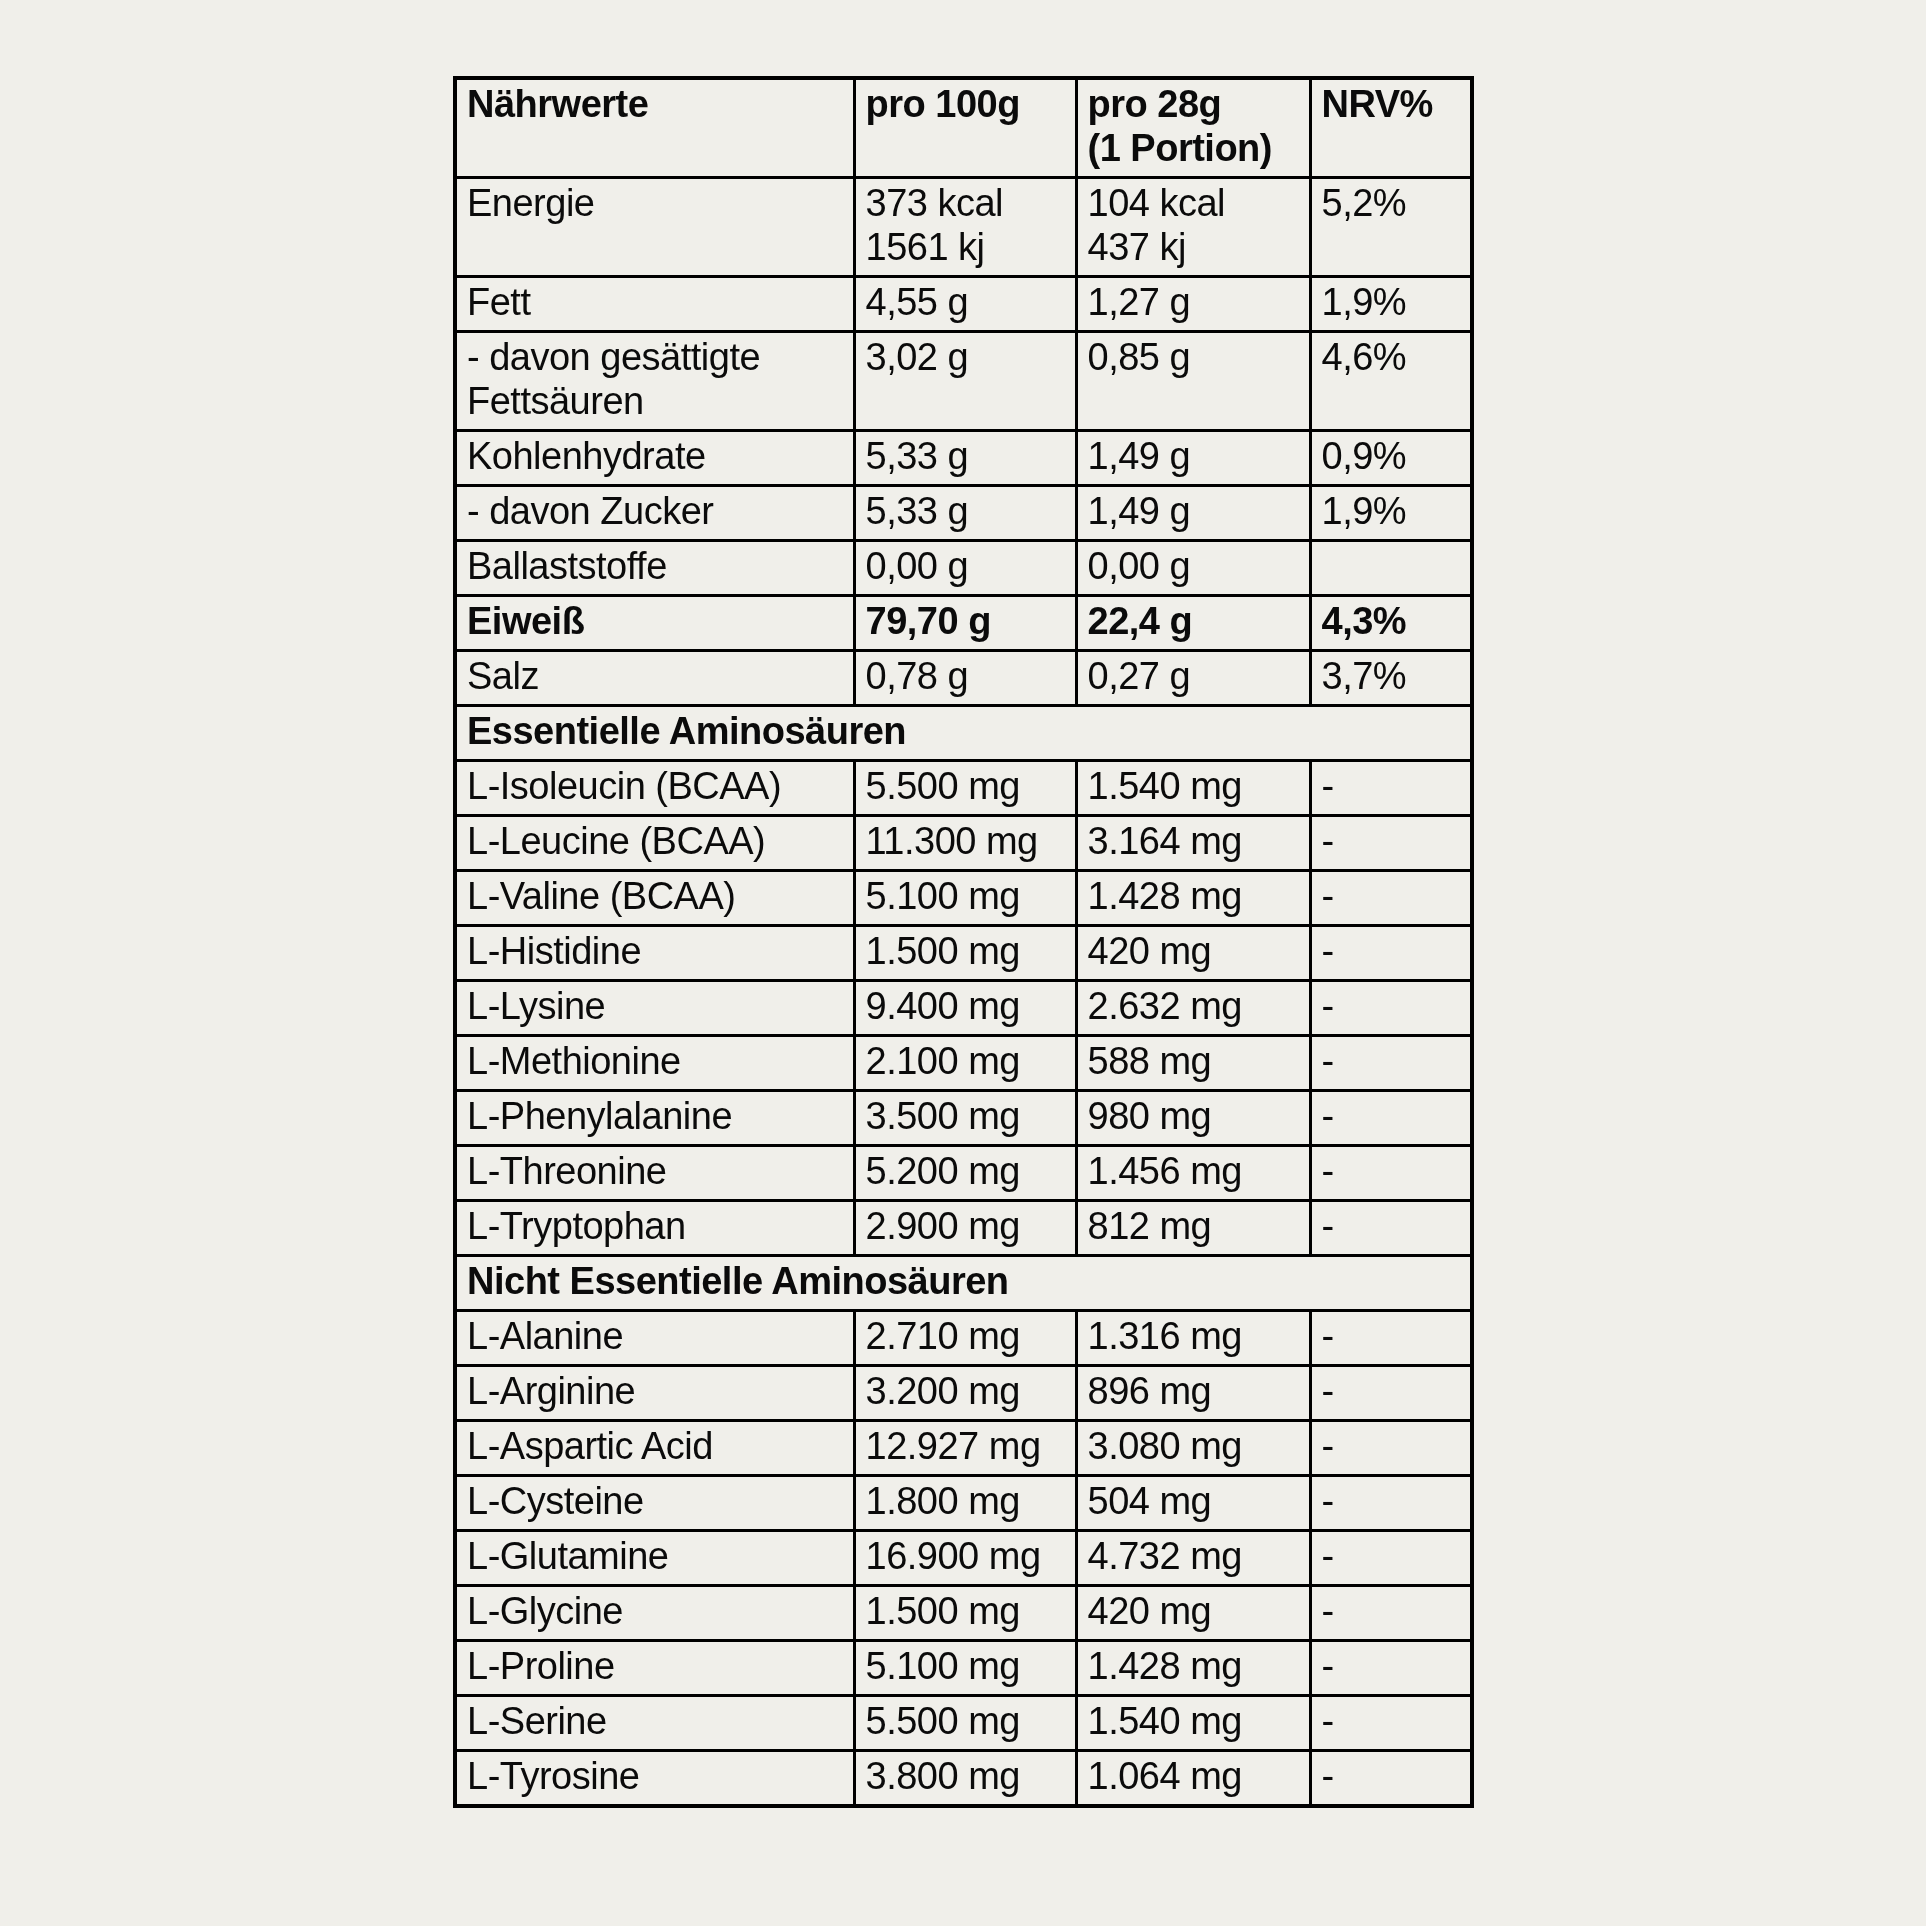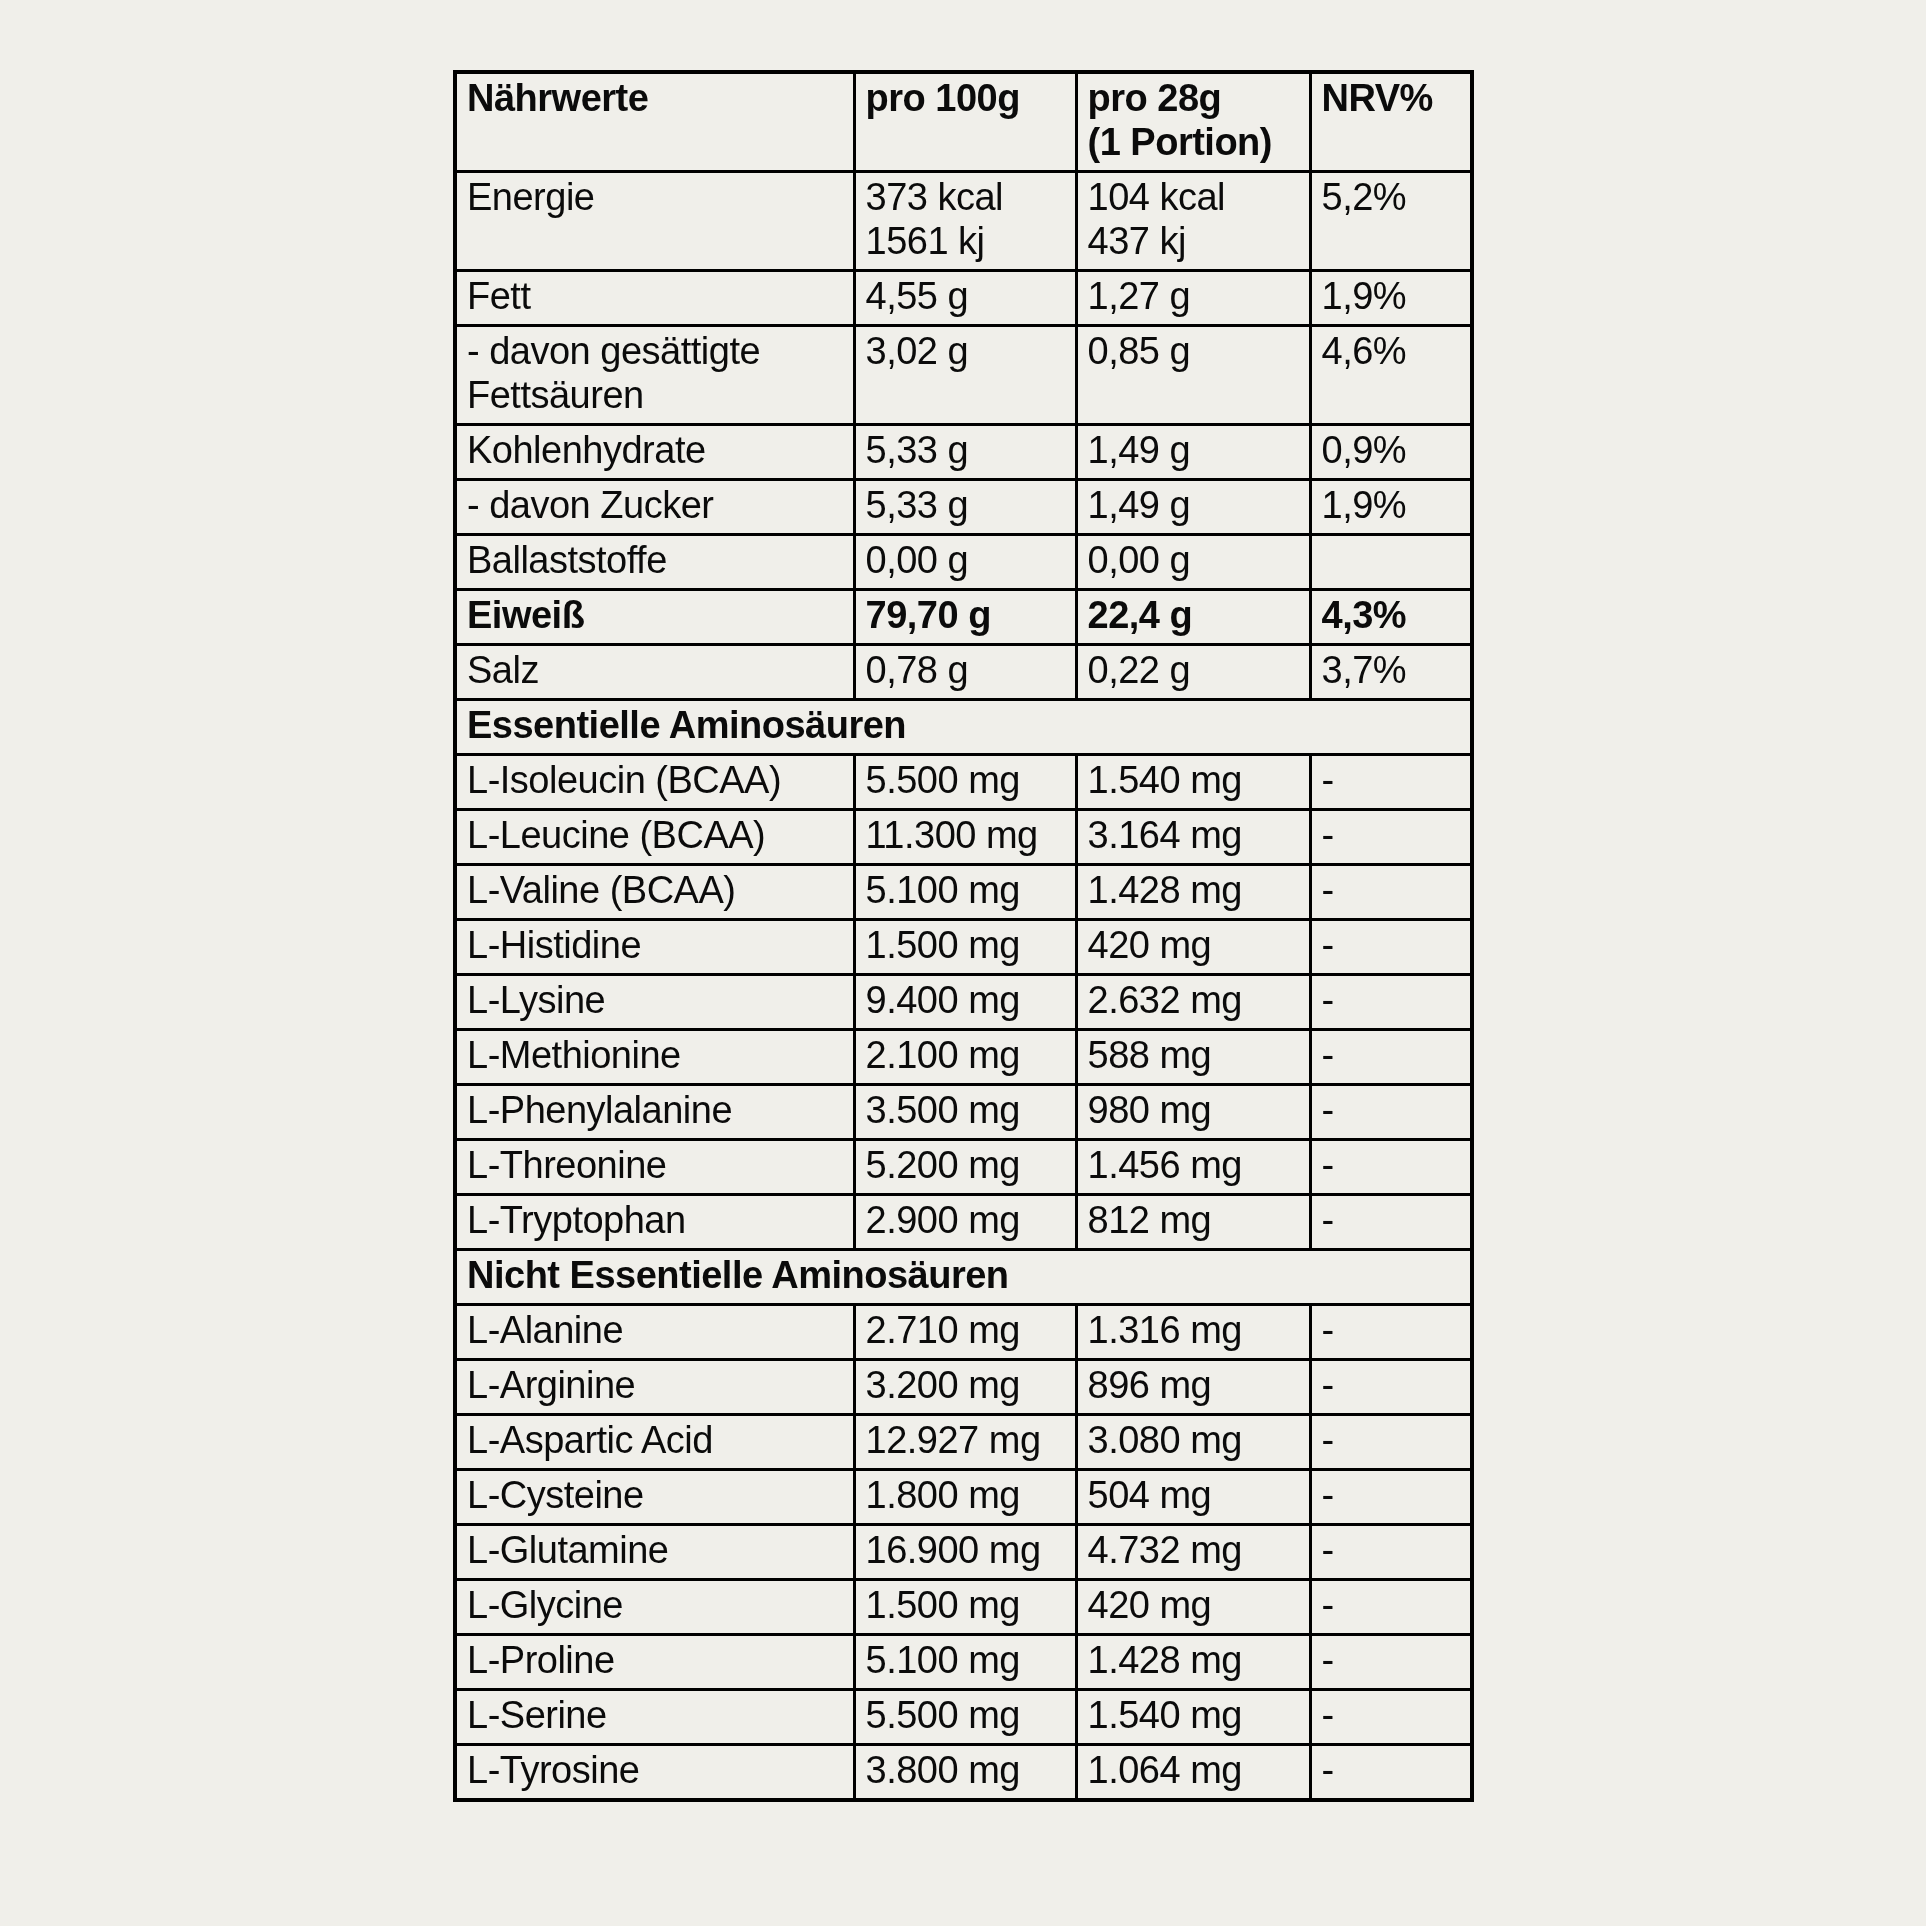--- a/index.html
+++ b/index.html
@@ -10,21 +10,21 @@
     width: 1927px;
     height: 1927px;
     background: #f0efea;
     font-family: "Liberation Sans", sans-serif;
     color: #0b0b0b;
     position: relative;
   }
   .table-wrap {
     position: absolute;
     left: 453px;
-    top: 70px;
+    top: 76px;
   }
   table.nutrition {
     border-collapse: collapse;
     table-layout: fixed;
     width: 1017px;
     border: 4px solid #000;
     background: #f0efea;
   }
   table.nutrition td,
   table.nutrition th {
@@ -109,21 +109,21 @@
       </tr>
       <tr class="bold">
         <td>Eiweiß</td>
         <td>79,70 g</td>
         <td>22,4 g</td>
         <td>4,3%</td>
       </tr>
       <tr>
         <td>Salz</td>
         <td>0,78 g</td>
-        <td>0,22 g</td>
+        <td>0,27 g</td>
         <td>3,7%</td>
       </tr>
       <tr class="section">
         <td colspan="4">Essentielle Aminosäuren</td>
       </tr>
       <tr>
         <td>L-Isoleucin (BCAA)</td>
         <td>5.500 mg</td>
         <td>1.540 mg</td>
         <td>-</td>

